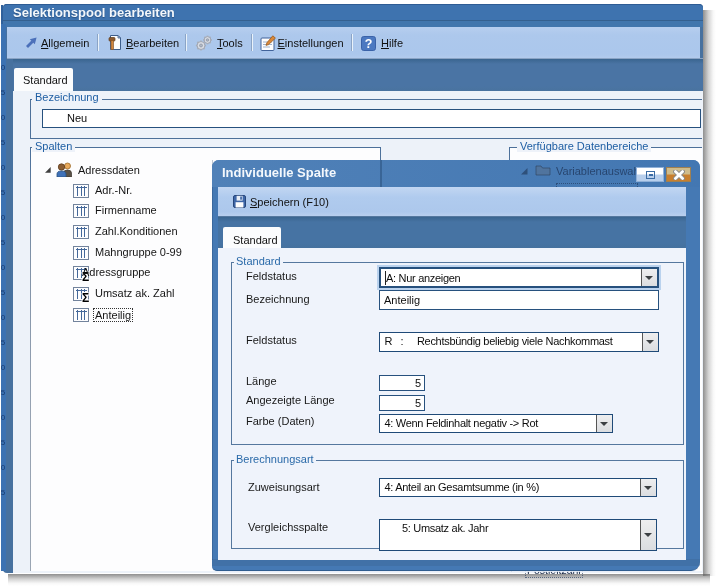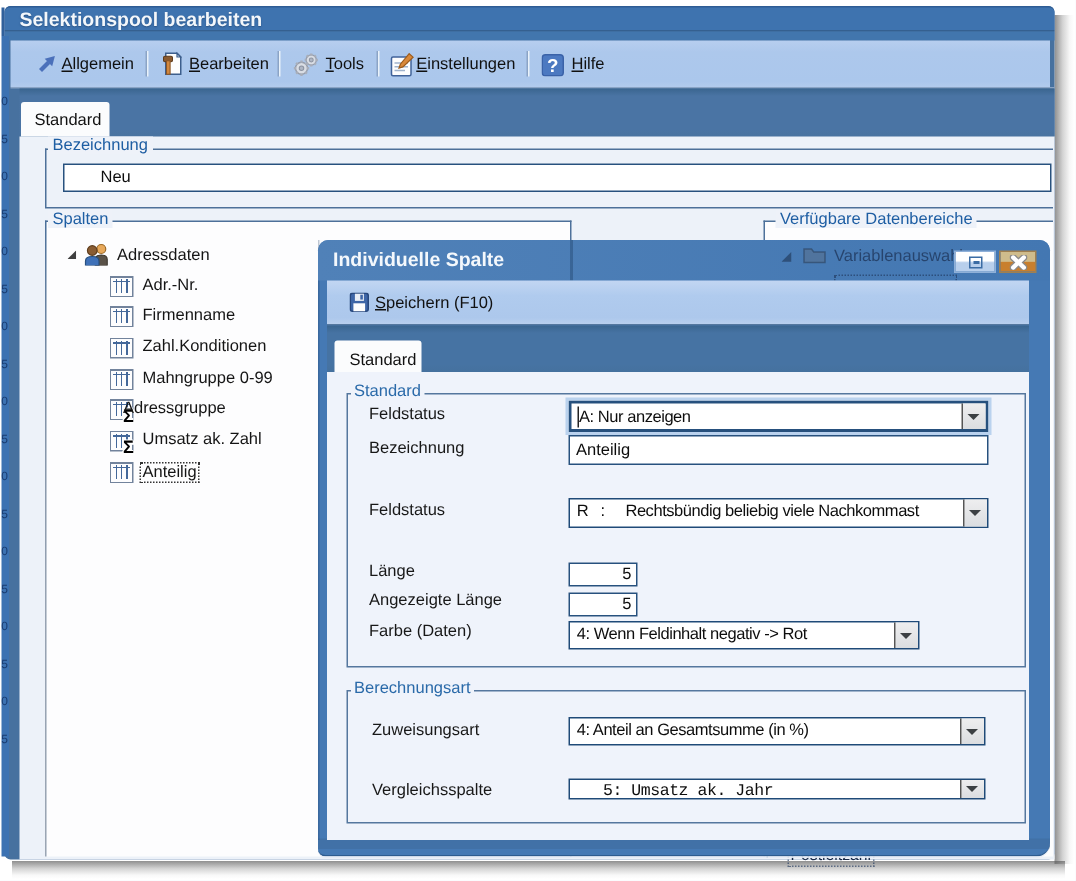--- a/index.html
+++ b/index.html
@@ -357,19 +357,19 @@
   <div class="dglabel" style="left:234px; top:453px;">Berechnungsart</div>
 
   <div class="dlabel" style="left:248px; top:481px;">Zuweisungsart</div>
   <div class="combo" style="left:379px; top:478px; width:278px; height:19px;">
     <div class="ctext" style="top:2px;">4: Anteil an Gesamtsumme (in %)</div>
     <div class="arrbtn"></div>
       <div class="arr"></div>
   </div>
 
   <div class="dlabel" style="left:248px; top:521px;">Vergleichsspalte</div>
-  <div class="combo" style="left:379px; top:519px; width:278px; height:14px;font-family:Liberation Mono, monospace;">
+  <div class="combo" style="left:379px; top:519px; width:278px; height:32px;">
     <div class="ctext" style="left:22px; top:2px;">5: Umsatz ak. Jahr</div>
     <div class="arrbtn"></div>
       <div class="arr"></div>
   </div>
 
 </div>
 
 </body></html>

